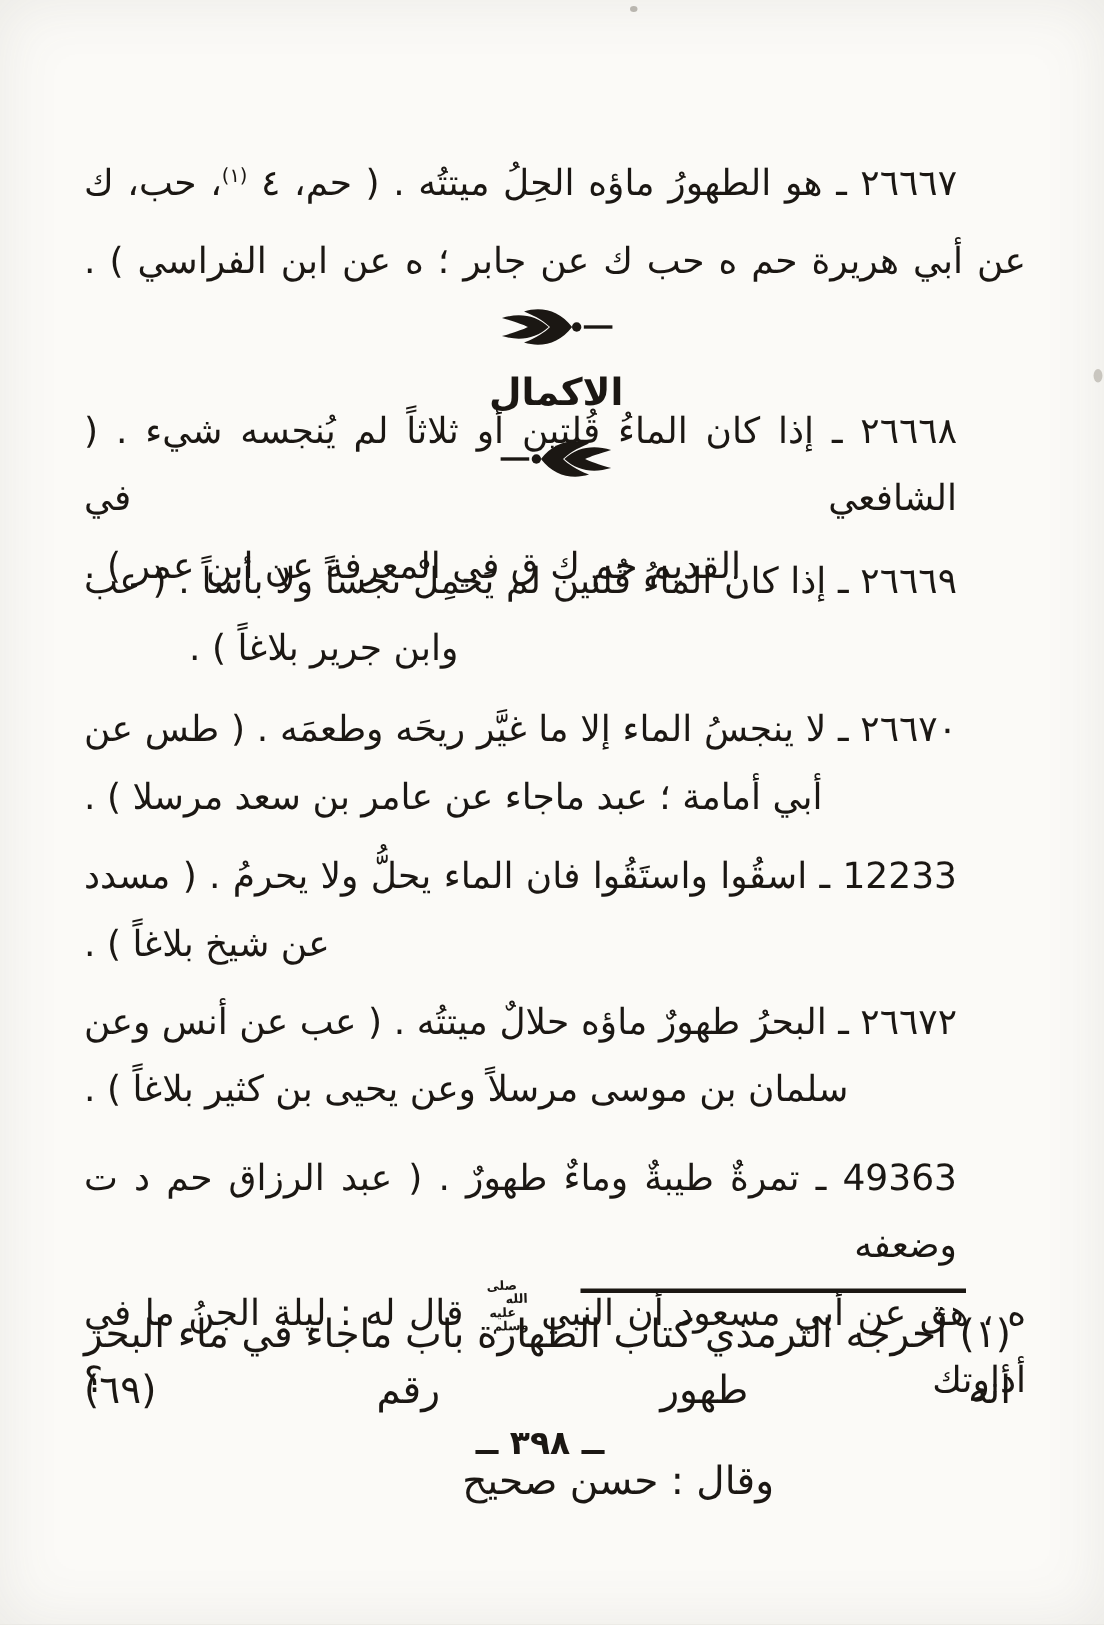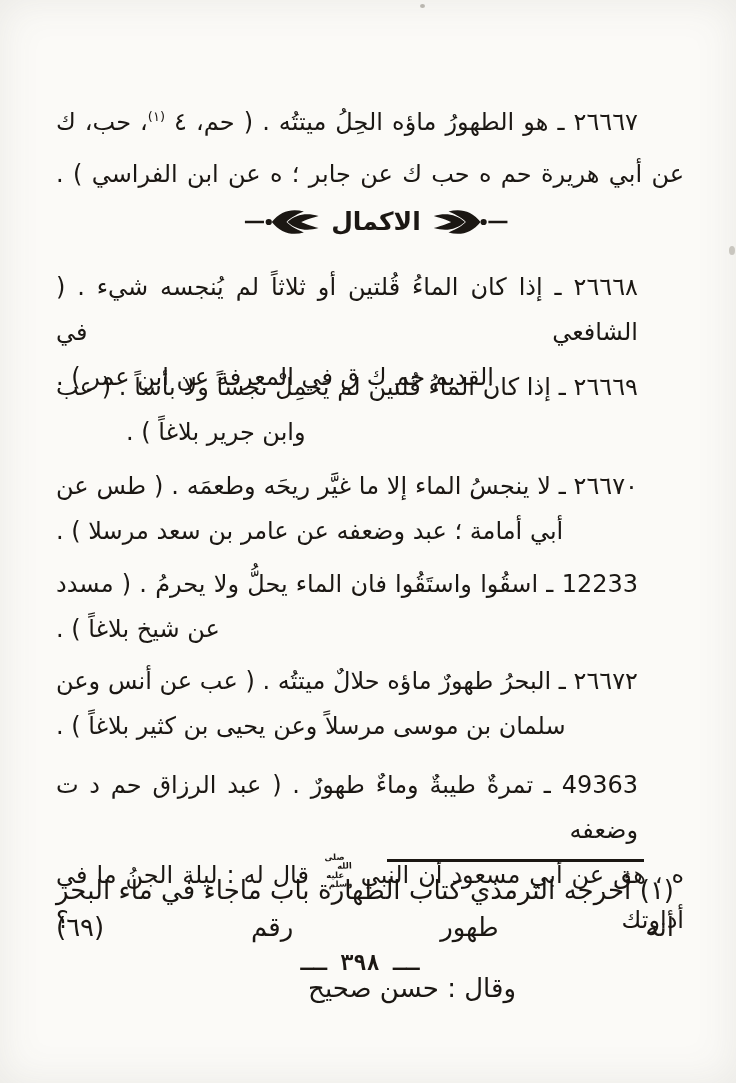--- a/index.html
+++ b/index.html
@@ -56,20 +56,21 @@
   
   .divider {
     position: absolute;
     top: 202px;
     left: 50%;
     transform: translateX(-47%);
     display: flex;
     align-items: center;
     gap: 8px;
     direction: rtl;
+    flex-direction: column;
   }
   .divider .label {
     font-size: 25px;
     font-weight: bold;
     line-height: 40px;
     padding: 0 2px;
   }
   .orn { display: block; }
   .orn.flip { transform: scaleX(-1); }
   
@@ -95,21 +96,20 @@
   .pageno {
     position: absolute;
     top: 950px;
     left: 260px;
     width: 200px;
     text-align: center;
     font-size: 22px;
     font-weight: bold;
     direction: rtl;
     letter-spacing: 1px;
-    font-family: Liberation Mono, monospace;
   }
   .speck {
     position: absolute;
     background: #8a8residual3;
     border-radius: 50%;
   }
   .speck.s1 { left: 420px; top: 4px; width: 5px; height: 4px; background:#b9b6af; }
   .speck.s2 { left: 729px; top: 246px; width: 6px; height: 9px; background:#c9c6bf; }
 </style>
 </head>
@@ -143,21 +143,21 @@
     <div class="line rl">القديم حم ك ق في المعرفة عن ابن عمر ) .</div>
   </div>
 
   <div class="entry" style="top:365px">
     <div class="line jl ind">٢٦٦٦٩ ـ إذا كان الماءُ قُلتين لم يَحمِلْ نجساً ولا بأساً . ( عب</div>
     <div class="line rl" style="padding-left:70px">وابن جرير بلاغاً ) .</div>
   </div>
 
   <div class="entry" style="top:464px">
     <div class="line jl ind">٢٦٦٧٠ ـ لا ينجسُ الماء إلا ما غيَّر ريحَه وطعمَه . ( طس عن</div>
-    <div class="line rl">أبي أمامة ؛ عبد وضعفه عن عامر بن سعد مرسلا ) .</div>
+    <div class="line rl">أبي أمامة ؛ عبد ماجاء عن عامر بن سعد مرسلا ) .</div>
   </div>
 
   <div class="entry" style="top:562px">
     <div class="line jl ind">12233 ـ اسقُوا واستَقُوا فان الماء يحلُّ ولا يحرمُ . ( مسدد</div>
     <div class="line rl">عن شيخ بلاغاً ) .</div>
   </div>
 
   <div class="entry" style="top:659px">
     <div class="line jl ind">٢٦٦٧٢ ـ البحرُ طهورٌ ماؤه حلالٌ ميتتُه . ( عب عن أنس وعن</div>
     <div class="line rl">سلمان بن موسى مرسلاً وعن يحيى بن كثير بلاغاً ) .</div>

